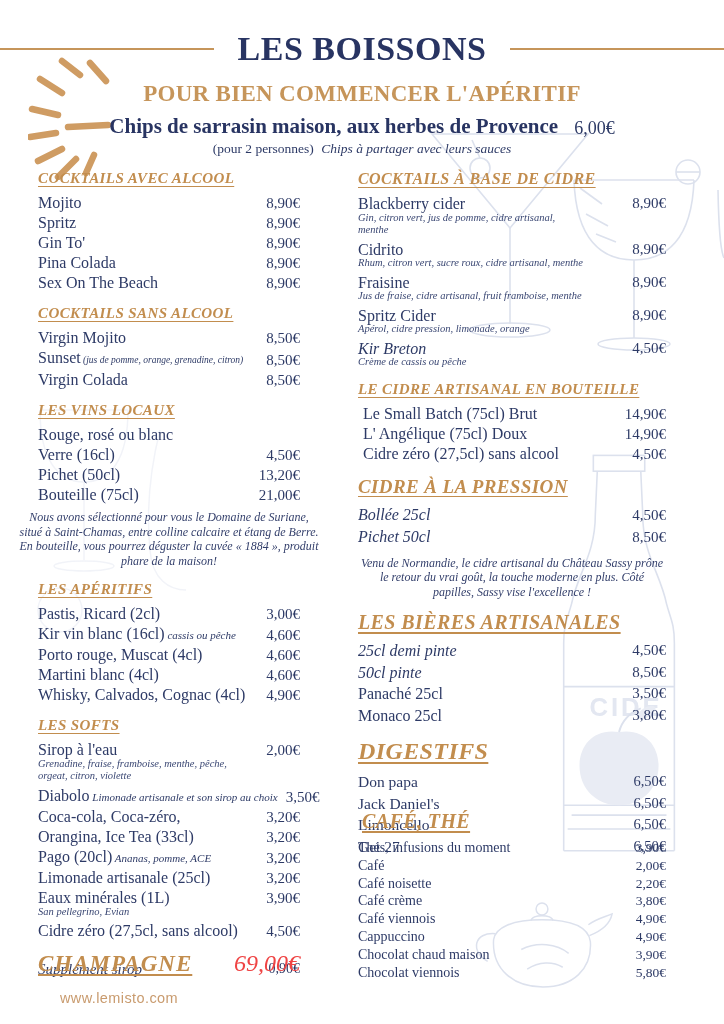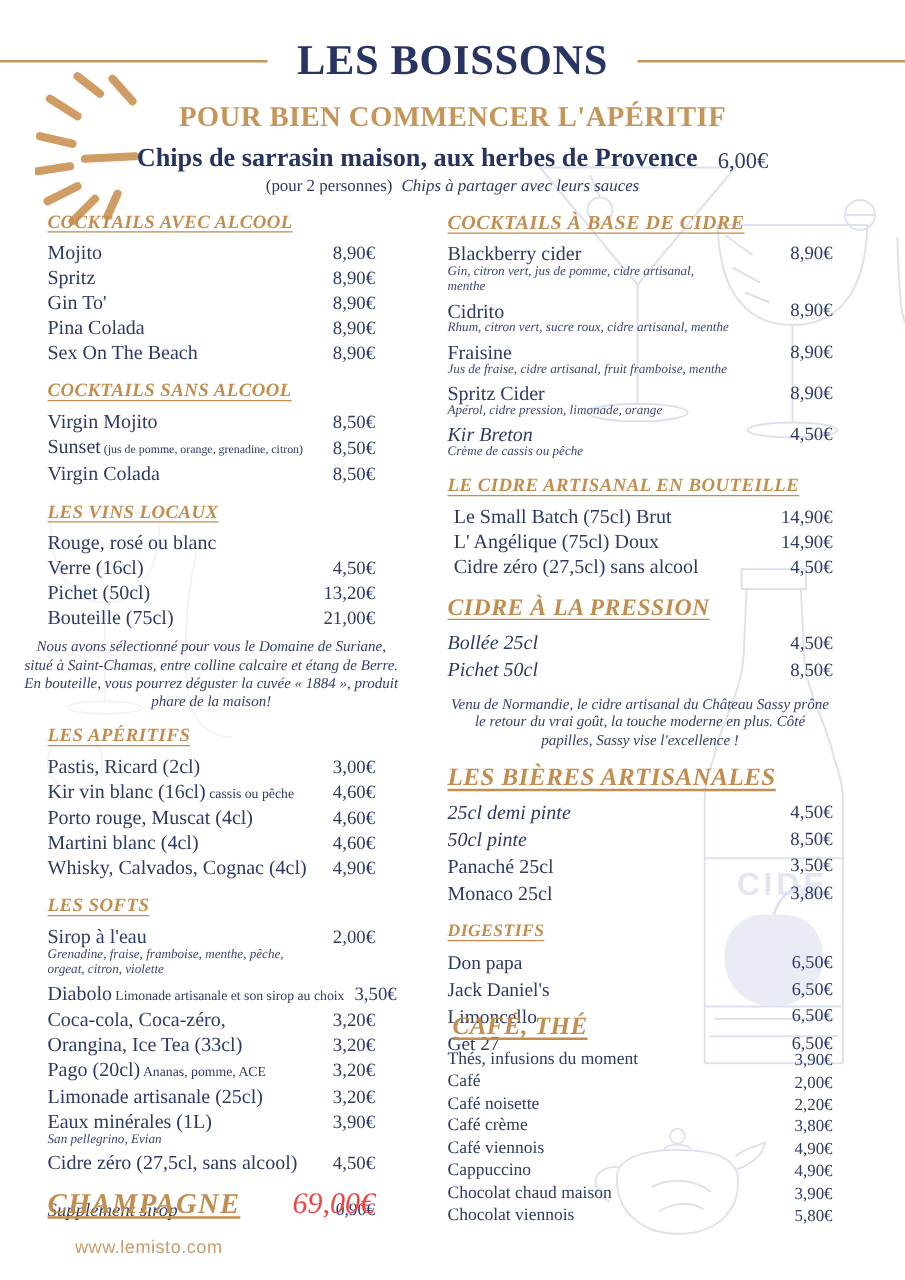--- a/index.html
+++ b/index.html
@@ -17,24 +17,24 @@
   .special-note{margin-top:2px;font-size:13.5px;color:#2d3a66;}
   .special-note i{margin-left:4px;}
   
   .col{position:absolute;top:170px;z-index:2;}
   .col-left{left:38px;width:262px;height:854px;}
   .col-right{left:358px;width:308px;height:854px;}
   .section{margin-bottom:12px;position:relative;}
   .head-row{display:flex;justify-content:space-between;align-items:baseline;font-style:italic;}
   .sec-heading{display:inline-block;margin:0 0 6px;font-size:15px;font-weight:bold;color:#c28d4e;
                letter-spacing:0.4px;text-decoration:underline;text-underline-offset:3px;}
-  .row{display:flex;justify-content:space-between;align-items:center;font-size:16px;line-height:20px;}
+  .row{display:flex;justify-content:space-between;align-items:flex-end;font-size:16px;line-height:20px;}
   .name{white-space:nowrap;}
   .price{font-size:15px;padding-left:8px;}
-  .inline-note{font-size:11px;}
+  .inline-note{font-size:11px;font-style:italic;}
   .tiny-inline .inline-note{font-size:9.5px;}
   .sub{font-size:10.5px;font-style:italic;line-height:12.5px;margin:-2px 0 3px;color:#3a4773;max-width:230px;}
   .note{font-size:12px;font-style:italic;text-align:center;line-height:1.22;margin:5px 0 0;color:#333f6b;}
   .it{font-style:italic;}
   
   .vins .note{width:300px;margin-left:-19px;}
   .softs .sub{max-width:205px;}
   .supplement{margin-top:18px;}
   .supplement .name{font-style:italic;font-size:15px;}
   .supplement .price{font-size:14px;}
@@ -44,21 +44,21 @@
   
   .cidre-cocktails .sec-heading{font-size:16px;}
   .cidre-cocktails .row{line-height:19.5px;}
   .indent .row{padding-left:5px;}
   .pression .sec-heading{font-size:19px;}
   .pression .row{line-height:22px;}
   .pression .note{margin-top:8px;}
   .bieres .sec-heading{font-size:20px;}
   .bieres .row{line-height:21.5px;}
   .digestifs{position:absolute;top:568px;left:0;width:100%;}
-  .digestifs .sec-heading{font-size:14px;}
+  .digestifs .sec-heading{font-size:24px;}
   .digestifs .row{font-size:15.5px;line-height:21.5px;}
   .digestifs .price{font-size:14.5px;}
   .cafe{position:absolute;top:640px;left:0;width:100%;}
   .cafe .sec-heading{font-size:20px;margin-left:4px;}
   .cafe .row{font-size:14px;line-height:17.8px;}
   .cafe .price{font-size:13.5px;}
   
   .site-footer{position:absolute;left:60px;top:990px;width:220px;z-index:2;
                font-family:"Liberation Sans",sans-serif;font-size:14.5px;color:#c99b6e;letter-spacing:0.4px;}
   

